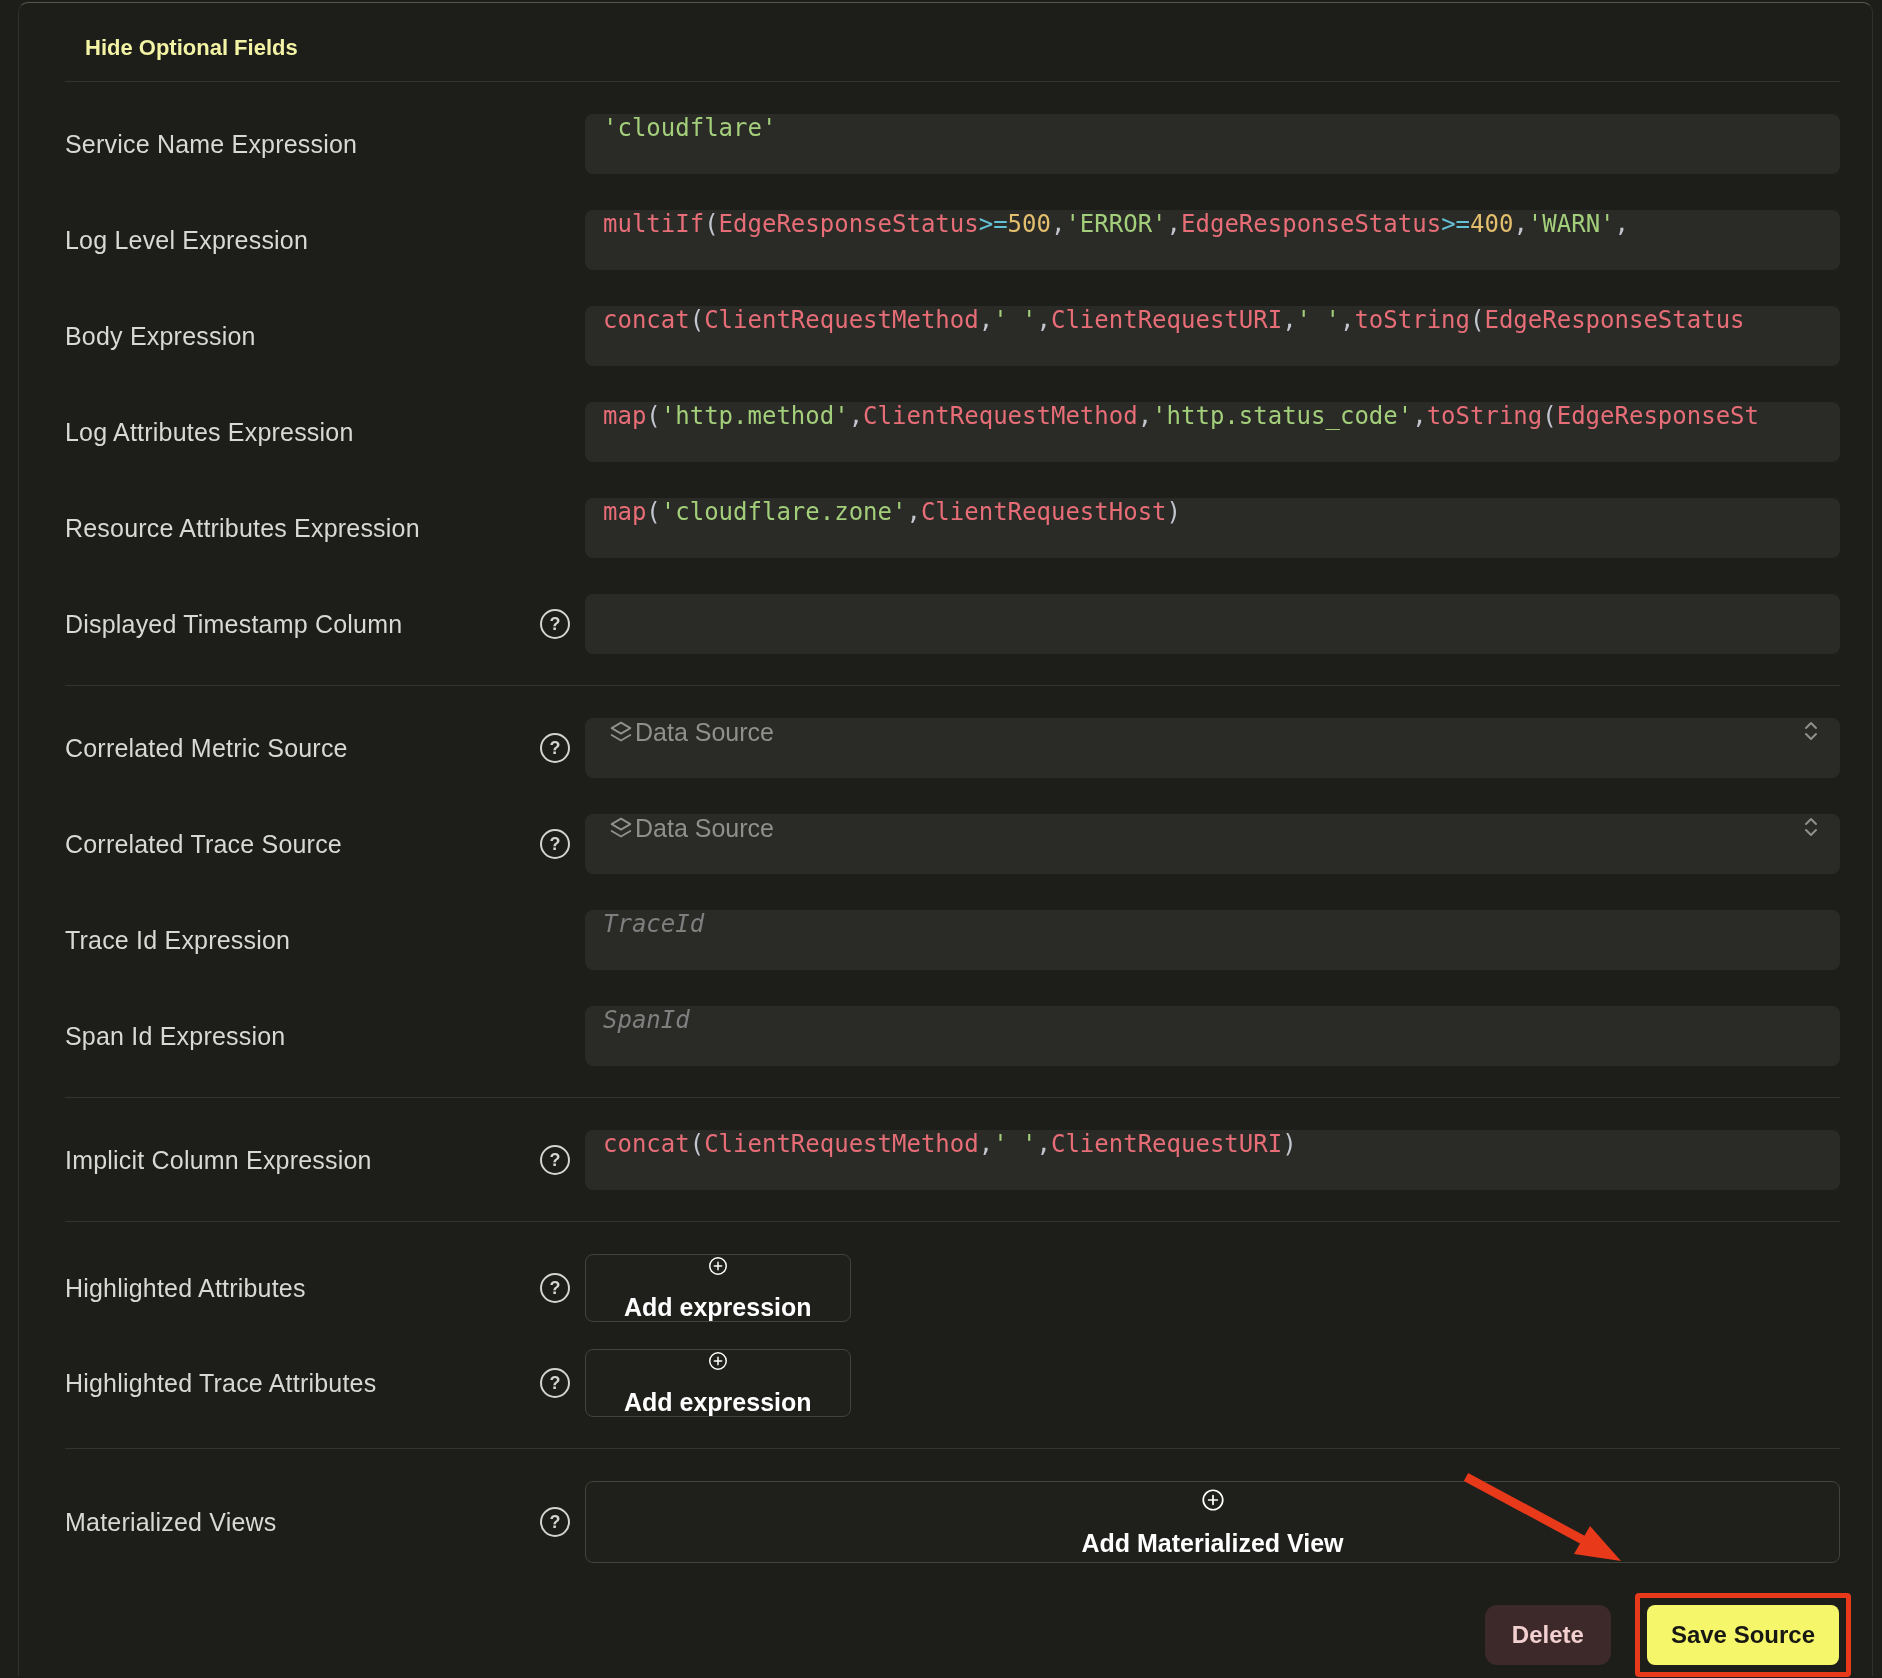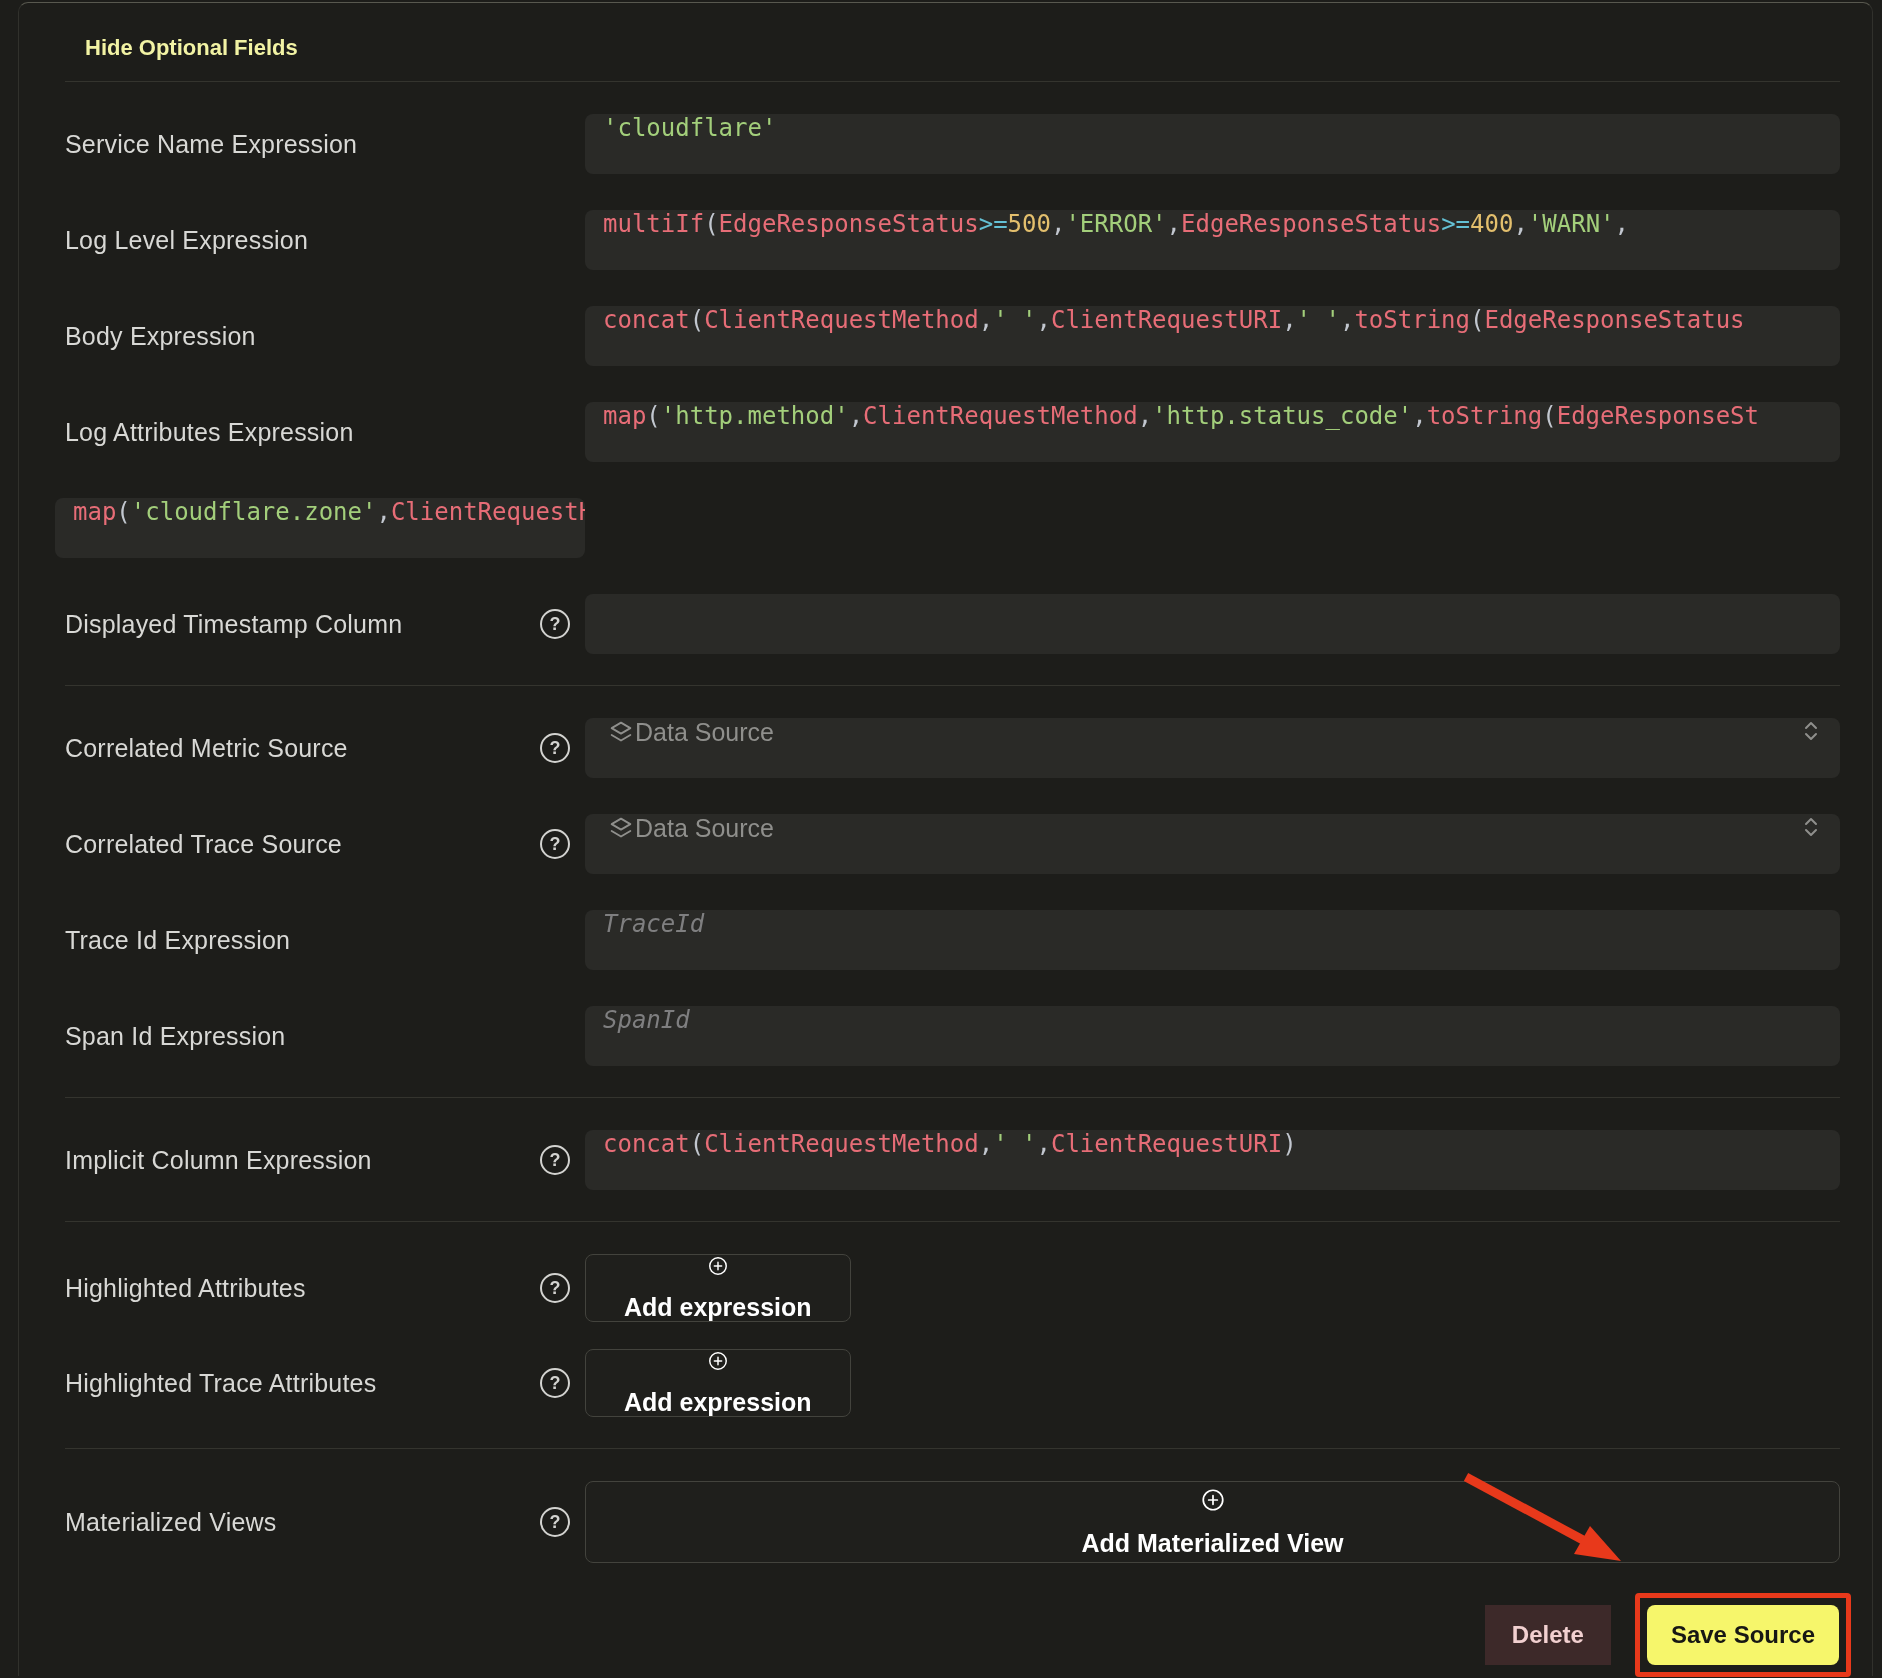--- a/index.html
+++ b/index.html
@@ -34,21 +34,21 @@
   .tk-p{color:#c2c7cf;}
   .mono-ph{font-family:"DejaVu Sans Mono",monospace;font-size:24px;color:#7f7f80;font-style:italic;}
   .select{cursor:pointer;padding:0 20px 0 22px;}
   .sel-text{color:#8f8f8c;font-size:25px;flex:1;}
   .icon{flex:none;display:block;}
   .add-btn{height:68px;background:#1f1f1c;border:1px solid #43433d;border-radius:8px;display:inline-flex;
     align-items:center;padding:0 38px;gap:16px;color:#ffffff;font-size:25px;font-weight:700;
     cursor:pointer;font-family:inherit;justify-self:start;flex-direction:column;}
   .add-btn.wide{width:100%;justify-content:center;justify-self:stretch;box-sizing:border-box;height:82px;}
   .actions{display:flex;justify-content:flex-end;align-items:center;gap:36px;margin-top:42px;}
-  .delete-btn{height:60px;padding:0 27px;background:#3d2929;border:none;border-radius:0;
+  .delete-btn{height:60px;padding:0 27px;background:#3d2929;border:none;border-radius:12px;
     color:#f2d0d0;font-size:24px;font-weight:700;cursor:pointer;font-family:inherit;}
   .save-wrap{position:relative;margin-right:1px;}
   .save-btn{height:60px;padding:0 24px;background:#f6f66b;border:none;border-radius:8px;
     color:#171714;font-size:24px;font-weight:700;cursor:pointer;font-family:inherit;}
   .anno-box{position:absolute;inset:-12px;border:5px solid #e8391b;border-radius:4px;pointer-events:none;}
   .anno-svg{position:absolute;left:0;top:0;pointer-events:none;z-index:10;}
 </style>
 </head>
 <body>
 
@@ -127,20 +127,23 @@
         <span class="tk-str">'http.status_code'</span>
         <span class="tk-p">, </span>
         <span class="tk-fn">toString</span>
         <span class="tk-p">(</span>
         <span class="tk-id">EdgeResponseSt</span>
       </div>
   </div>
 
   
   <div class="row">
+    <div class="label-col">
+      <span class="field-label">Resource Attributes Expression</span>
+    </div>
     <div class="input code">
         <span class="tk-fn">map</span>
         <span class="tk-p">(</span>
         <span class="tk-str">'cloudflare.zone'</span>
         <span class="tk-p">, </span>
         <span class="tk-id">ClientRequestHost</span>
         <span class="tk-p">)</span>
       </div>
   </div>
 

